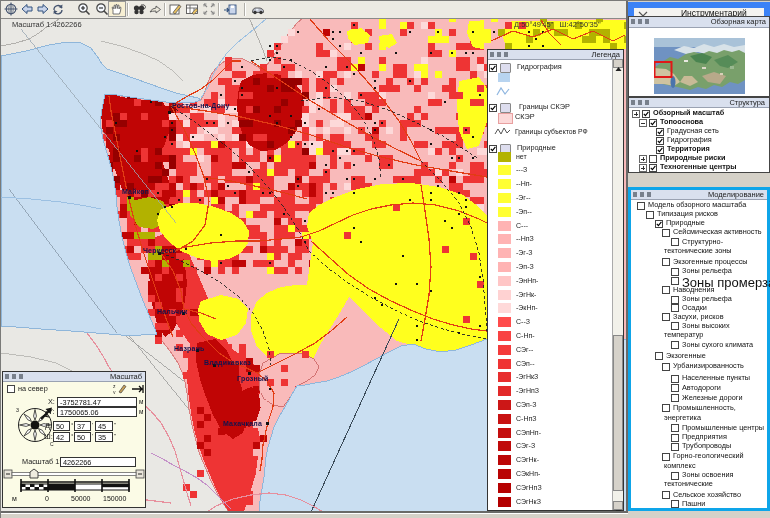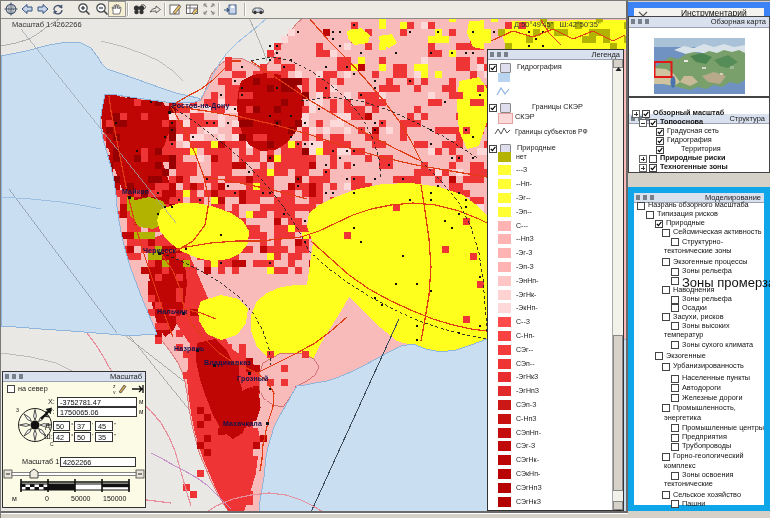--- a/index.html
+++ b/index.html
@@ -1626,21 +1626,21 @@
 <span style="position:absolute;left:10px;top:23px;width:12px;height:9px;background:#b8d4f0"></span>
 <svg width="16" height="11" viewBox="0 0 16 11" style="position:absolute;left:8px;top:36px">
         <path d="M1 9 L5 2 L9 8 L13 3" stroke="#8fb6e0" stroke-width="1.2" fill="none"></path>
       </svg>
 <span style="position:absolute;left:1px;top:54px;width:8px;height:8px;border:1px solid #444;background:#fff;box-sizing:border-box">
         <svg width="6" height="6" viewBox="0 0 6 6" style="position:absolute;left:0;top:0">
           <path d="M0.8 2.8 L2.4 4.6 L5.4 0.8" stroke="#000" stroke-width="1.1" fill="none"></path>
         </svg>
       </span>
       <span style="position:absolute;left:12px;top:53px;width:9px;height:8px;border:1px solid #888;background:#dde;border-radius:1px"></span>
-      <span style="position:absolute;left:44px;top:53px;font-size:7.3px;color:#222">Границы СКЭР</span>
+      <span style="position:absolute;left:31px;top:53px;font-size:7.3px;color:#222">Границы СКЭР</span>
 <span style="position:absolute;left:10px;top:63px;width:13px;height:9px;background:#fcd9d9;border:1px solid #e8a0a0"></span>
 <span style="position:absolute;left:27px;top:63px;font-size:7.3px;color:#222">СКЭР</span>
 <svg width="18" height="11" viewBox="0 0 18 11" style="position:absolute;left:6px;top:76px">
         <path d="M1 8 L4 3 L7 8 L10 2 L13 7 L16 4" stroke="#555" stroke-width="1" fill="none"></path>
       </svg>
 <span style="position:absolute;left:27px;top:78px;font-size:6.8px;color:#222">Границы субъектов РФ</span>
 <span style="position:absolute;left:1px;top:95px;width:8px;height:8px;border:1px solid #444;background:#fff;box-sizing:border-box">
         <svg width="6" height="6" viewBox="0 0 6 6" style="position:absolute;left:0;top:0">
           <path d="M0.8 2.8 L2.4 4.6 L5.4 0.8" stroke="#000" stroke-width="1.1" fill="none"></path>
         </svg>
@@ -1736,21 +1736,21 @@
           <polygon points="48,38 60,34 72,38 66,46 54,44" fill="#b8a98a"></polygon>
           <ellipse cx="19" cy="44" rx="2.5" ry="6" fill="#4a74ac"></ellipse>
           <rect x="30" y="22" width="4" height="2" fill="#e8e8e0"></rect>
           <rect x="48" y="29" width="4" height="2" fill="#dcd8c8"></rect>
           <rect x="66" y="35" width="3" height="2" fill="#d8d0b8"></rect>
           <rect x="76" y="28" width="4" height="3" fill="#9ab890"></rect>
           <rect x="0.5" y="24" width="17" height="15" fill="none" stroke="#e01818" stroke-width="2"></rect>
         </svg>
       </div>
 <div style="position:absolute;left:0;top:96px;width:142px;height:76px;background:#fff;border:1px solid #444;box-sizing:border-box">
-        <div class="tbar" style="position:absolute;left:0;top:16px;width:100%;height:9px">
+        <div class="tbar" style="position:absolute;left:0;top:0;width:100%;height:9px">
           <span class="ticons"></span>
           <span style="position:absolute;right:4px;top:0.5px;font-size:7.5px;color:#222">Структура</span>
         </div>
 <span style="position:absolute;left:3px;top:12px;width:8px;height:8px;border:1px solid #666;background:#fff;box-sizing:border-box">
           <span style="position:absolute;left:1px;top:2.5px;width:4px;height:1px;background:#333"></span>
           <span style="position:absolute;left:2.5px;top:1px;width:1px;height:4px;background:#333"></span>
         </span>
 <span style="position:absolute;left:13px;top:12px;width:8px;height:8px;border:1px solid #444;background:#fff;box-sizing:border-box">
           <svg width="6" height="6" viewBox="0 0 6 6" style="position:absolute;left:0;top:0">
             <path d="M0.8 2.8 L2.4 4.6 L5.4 0.8" stroke="#000" stroke-width="1.1" fill="none"></path>
@@ -1776,55 +1776,55 @@
           <svg width="6" height="6" viewBox="0 0 6 6" style="position:absolute;left:0;top:0">
             <path d="M0.8 2.8 L2.4 4.6 L5.4 0.8" stroke="#000" stroke-width="1.1" fill="none"></path>
           </svg>
         </span>
 <span style="position:absolute;left:38px;top:38px;font-size:7.3px;font-weight:normal;color:#111;white-space:nowrap">Гидрография</span>
 <span style="position:absolute;left:27px;top:48px;width:8px;height:8px;border:1px solid #444;background:#fff;box-sizing:border-box">
           <svg width="6" height="6" viewBox="0 0 6 6" style="position:absolute;left:0;top:0">
             <path d="M0.8 2.8 L2.4 4.6 L5.4 0.8" stroke="#000" stroke-width="1.1" fill="none"></path>
           </svg>
         </span>
-<span style="position:absolute;left:52px;top:47px;font-size:7.3px;font-weight:normal;color:#111;white-space:nowrap">Территория</span>
+<span style="position:absolute;left:38px;top:47px;font-size:7.3px;font-weight:bold;color:#111;white-space:nowrap">Территория</span>
 <span style="position:absolute;left:10px;top:57px;width:8px;height:8px;border:1px solid #666;background:#fff;box-sizing:border-box">
           <span style="position:absolute;left:1px;top:2.5px;width:4px;height:1px;background:#333"></span>
           <span style="position:absolute;left:2.5px;top:1px;width:1px;height:4px;background:#333"></span>
         </span>
 <span style="position:absolute;left:20px;top:57px;width:8px;height:8px;border:1px solid #444;background:#fff;box-sizing:border-box"></span>
 <span style="position:absolute;left:31px;top:56px;font-size:7.3px;font-weight:bold;color:#111;white-space:nowrap">Природные риски</span>
 <span style="position:absolute;left:10px;top:66px;width:8px;height:8px;border:1px solid #666;background:#fff;box-sizing:border-box">
           <span style="position:absolute;left:1px;top:2.5px;width:4px;height:1px;background:#333"></span>
           <span style="position:absolute;left:2.5px;top:1px;width:1px;height:4px;background:#333"></span>
         </span>
 <span style="position:absolute;left:20px;top:66px;width:8px;height:8px;border:1px solid #444;background:#fff;box-sizing:border-box">
           <svg width="6" height="6" viewBox="0 0 6 6" style="position:absolute;left:0;top:0">
             <path d="M0.8 2.8 L2.4 4.6 L5.4 0.8" stroke="#000" stroke-width="1.1" fill="none"></path>
           </svg>
         </span>
-<span style="position:absolute;left:31px;top:65px;font-size:7.3px;font-weight:bold;color:#111;white-space:nowrap">Техногенные зоны</span>
+<span style="position:absolute;left:31px;top:65px;font-size:7.3px;font-weight:bold;color:#111;white-space:nowrap">Техногенные центры</span>
 <div style="position:absolute;left:130px;top:106px;width:11px;height:65px;background:#f2f1ea;border:1px solid #aaa;box-sizing:border-box">
           <div class="sbtn" style="top:0"><svg width="9" height="9">
               <path d="M4.5 2 L7.5 6 L1.5 6 Z" fill="#222"></path>
             </svg></div>
           <div style="position:absolute;left:0;top:10px;width:9px;height:34px;background:#d6d2ca;border:1px solid #888;box-sizing:border-box"></div>
           <div class="sbtn" style="bottom:0"><svg width="9" height="9">
               <path d="M4.5 7 L7.5 3 L1.5 3 Z" fill="#222"></path>
             </svg></div>
         </div>
 </div>
-<div style="position:absolute;left:0;top:186px;width:142px;height:324px;background:#fff;border:6px solid #0ea5e9;box-sizing:border-box">
+<div style="position:absolute;left:0;top:186px;width:142px;height:324px;background:#fff;border:3px solid #0ea5e9;box-sizing:border-box">
         <div class="tbar" style="position:absolute;left:0;top:0;width:100%;height:9px">
           <span class="ticons"></span>
           <span style="position:absolute;right:3px;top:0.5px;font-size:7.5px;color:#222">Моделирование</span>
         </div>
       </div>
 <span style="position:absolute;left:9px;top:200.6px;width:8px;height:8px;border:1px solid #444;background:#fff;box-sizing:border-box"></span>
-<span style="position:absolute;left:20px;top:200.1px;font-size:7.3px;color:#111;white-space:nowrap">Назрань обзорного масштаба</span>
+<span style="position:absolute;left:20px;top:200.1px;font-size:7.3px;color:#111;white-space:nowrap">Модель обзорного масштаба</span>
 <span style="position:absolute;left:18px;top:209.6px;width:8px;height:8px;border:1px solid #444;background:#fff;box-sizing:border-box"></span>
 <span style="position:absolute;left:29px;top:209.1px;font-size:7.3px;color:#111;white-space:nowrap">Типизация рисков</span>
 <span style="position:absolute;left:27px;top:218.6px;width:8px;height:8px;border:1px solid #444;background:#fff;box-sizing:border-box">
         <svg width="6" height="6" viewBox="0 0 6 6" style="position:absolute;left:0;top:0">
           <path d="M0.8 2.8 L2.4 4.6 L5.4 0.8" stroke="#000" stroke-width="1.1" fill="none"></path>
         </svg>
       </span>
 <span style="position:absolute;left:38px;top:218.1px;font-size:7.3px;color:#111;white-space:nowrap">Природные</span>
 <span style="position:absolute;left:34px;top:227.7px;width:8px;height:8px;border:1px solid #444;background:#fff;box-sizing:border-box"></span>
 <span style="position:absolute;left:45px;top:227.2px;font-size:7.3px;color:#111;white-space:nowrap">Сейсмическая активность</span>

